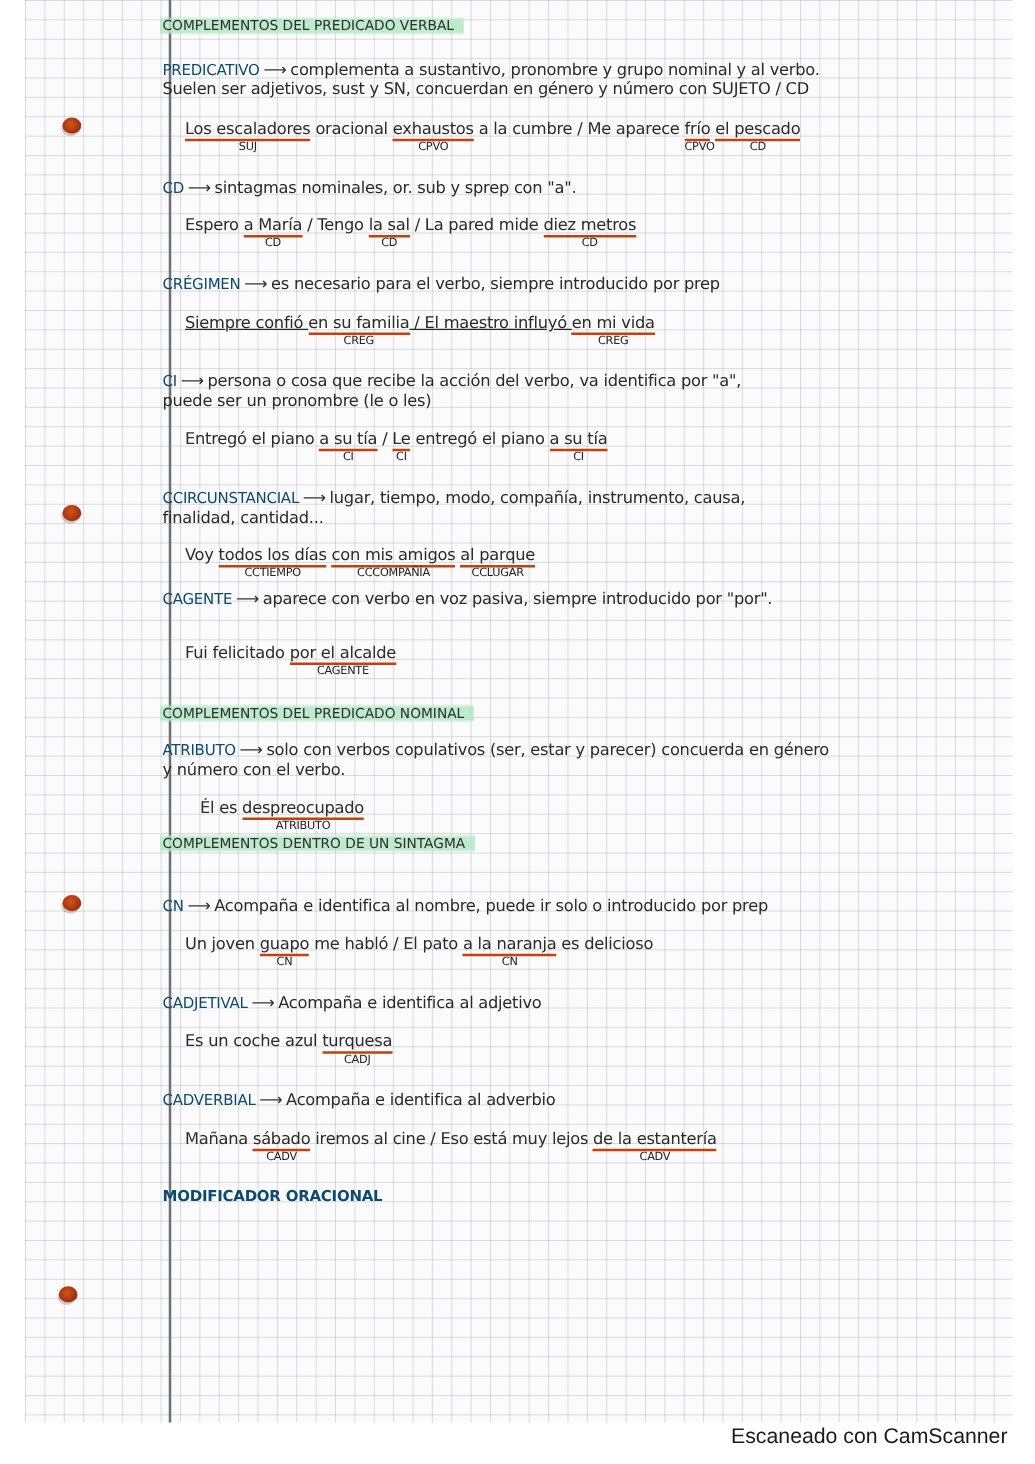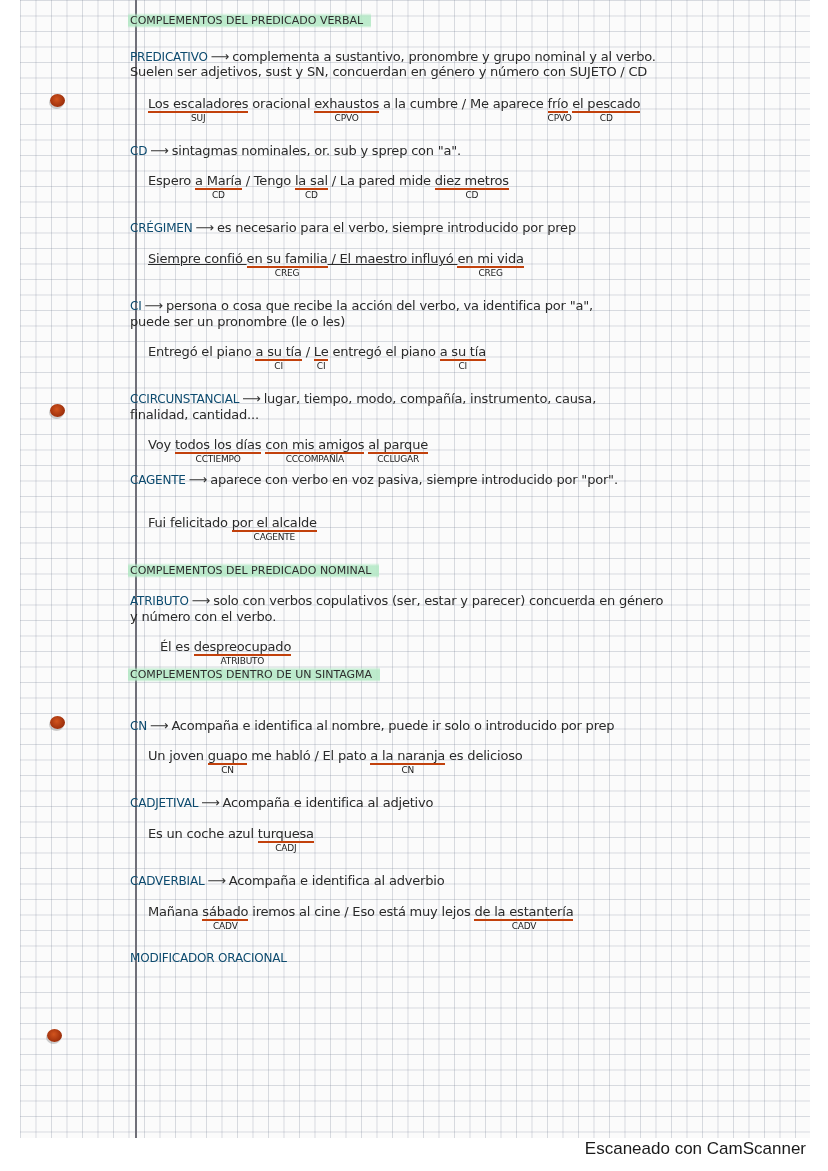--- a/index.html
+++ b/index.html
@@ -116,18 +116,18 @@
     <span>Es un coche azul </span><span class="u"><span>turquesa</span><span class="lab">CADJ</span></span>
   </div>
 
   <div class="line" style="left:2px;top:873px;">
     <span class="term">CAdverbial</span><span class="arrow">⟶</span><span>Acompaña e identifica al adverbio</span>
   </div>
   <div class="ex" style="left:20px;top:904px;">
     <span>Mañana </span><span class="u"><span>sábado</span><span class="lab">CADV</span></span><span> iremos al cine / Eso está muy lejos </span><span class="u"><span>de la estantería</span><span class="lab">CADV</span></span>
   </div>
 
-  <div class="line" style="left:2px;top:950px;">
+  <div class="line" style="left:2px;top:950px;font-weight:bold;">
     <span class="term">Modificador oracional</span>
   </div>
 </div>
 
 <div class="watermark">Escaneado con CamScanner</div>
 
 </body></html>

